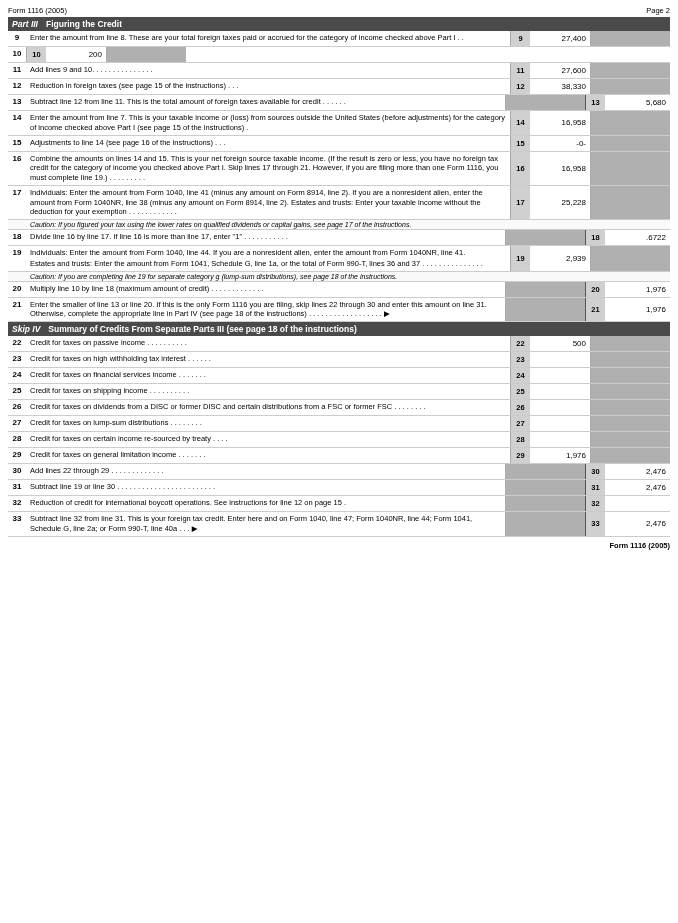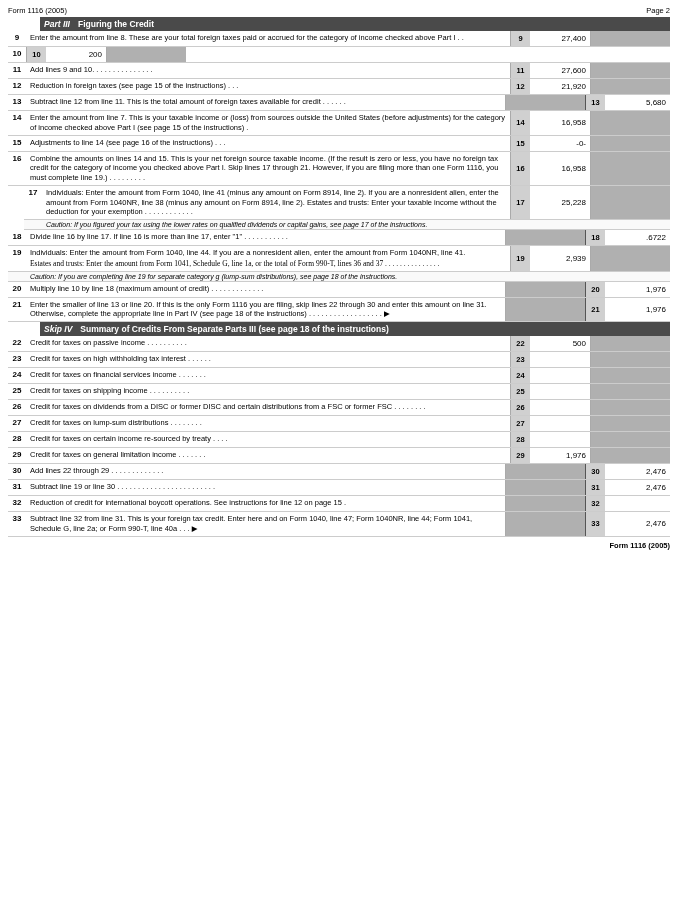--- a/index.html
+++ b/index.html
@@ -19,21 +19,20 @@
       margin-bottom: 2px;
     }
     .part-header {
       background: #4a4a4a;
       color: #fff;
       font-weight: bold;
       padding: 2px 4px;
       font-size: 8.5px;
       display: flex;
       align-items: center;
-      margin-left: 32px;
     }
     .part-header .part-label {
       margin-right: 8px;
       font-style: italic;
     }
     .section-row {
       display: flex;
       min-height: 16px;
       border-bottom: 0.5px solid #ccc;
       align-items: stretch;
@@ -97,21 +96,21 @@
     <div class="cn csh"></div>
     <div class="cv csh"></div>
   </div>
 </div>
 
 <div class="section-row">
   <div class="sn">12</div>
   <div class="sd">Reduction in foreign taxes (see page 15 of the instructions) .  .  .</div>
   <div class="sc">
     <div class="cn">12</div>
-    <div class="cv">21,920</div>
+    <div class="cv">38,330</div>
     <div class="cn csh"></div>
     <div class="cv csh"></div>
   </div>
 </div>
 
 <div class="section-row">
   <div class="sn">13</div>
   <div class="sd">Subtract line 12 from line 11. This is the total amount of foreign taxes available for credit  .  .  .  .  .  .</div>
   <div class="sc">
     <div class="cn csh"></div>
@@ -147,21 +146,21 @@
   <div class="sn">16</div>
   <div class="sd">Combine the amounts on lines 14 and 15. This is your net foreign source taxable income. (If the result is zero or less, you have no foreign tax credit for the category of income you checked above Part I. Skip lines 17 through 21. However, if you are filing more than one Form 1116, you must complete line 19.)  .  .  .  .  .  .  .  .  .</div>
   <div class="sc">
     <div class="cn">16</div>
     <div class="cv">16,958</div>
     <div class="cn csh"></div>
     <div class="cv csh"></div>
   </div>
 </div>
 
-<div class="section-row" style="flex-direction: column; margin-left: 16px;">
+<div class="section-row" style="flex-direction: column;">
   <div style="display:flex; align-items: stretch; border-bottom: 0.5px solid #ccc;">
     <div class="sn">17</div>
     <div class="sd">Individuals: Enter the amount from Form 1040, line 41 (minus any amount on Form 8914, line 2). If you are a nonresident alien, enter the amount from Form 1040NR, line 38 (minus any amount on Form 8914, line 2). Estates and trusts: Enter your taxable income without the deduction for your exemption  .  .  .  .  .  .  .  .  .  .  .  .</div>
     <div class="sc">
       <div class="cn">17</div>
       <div class="cv">25,228</div>
       <div class="cn csh"></div>
       <div class="cv csh"></div>
     </div>
   </div>
@@ -177,21 +176,21 @@
     <div class="rn">18</div>
     <div class="rv">.6722</div>
   </div>
 </div>
 
 <div class="section-row" style="flex-direction: column;">
   <div style="display:flex; align-items: stretch;">
     <div class="sn">19</div>
     <div class="sd">
       <div>Individuals: Enter the amount from Form 1040, line 44. If you are a nonresident alien, enter the amount from Form 1040NR, line 41.</div>
-      <div style="margin-top: 1px; font-family: Liberation Serif, serif;">Estates and trusts: Enter the amount from Form 1041, Schedule G, line 1a, or the total of Form 990-T, lines 36 and 37 .  .  .  .  .  .  .  .  .  .  .  .  .  .  .</div>
+      <div style="margin-top: 1px;">Estates and trusts: Enter the amount from Form 1041, Schedule G, line 1a, or the total of Form 990-T, lines 36 and 37 .  .  .  .  .  .  .  .  .  .  .  .  .  .  .</div>
     </div>
     <div class="sc">
       <div class="cn">19</div>
       <div class="cv">2,939</div>
       <div class="cn csh"></div>
       <div class="cv csh"></div>
     </div>
   </div>
   <div style="padding: 1px 4px 1px 22px; font-style: italic; font-size: 7px; background: #f9f9f9; border-top: 0.5px solid #ccc;">Caution: If you are completing line 19 for separate category g (lump-sum distributions), see page 18 of the instructions.</div>
 </div>

